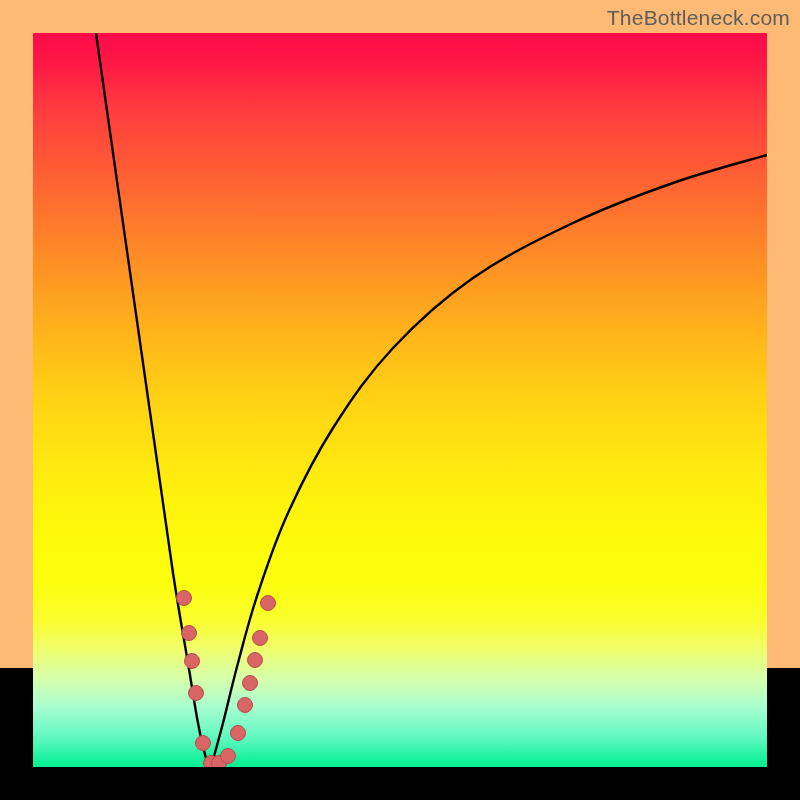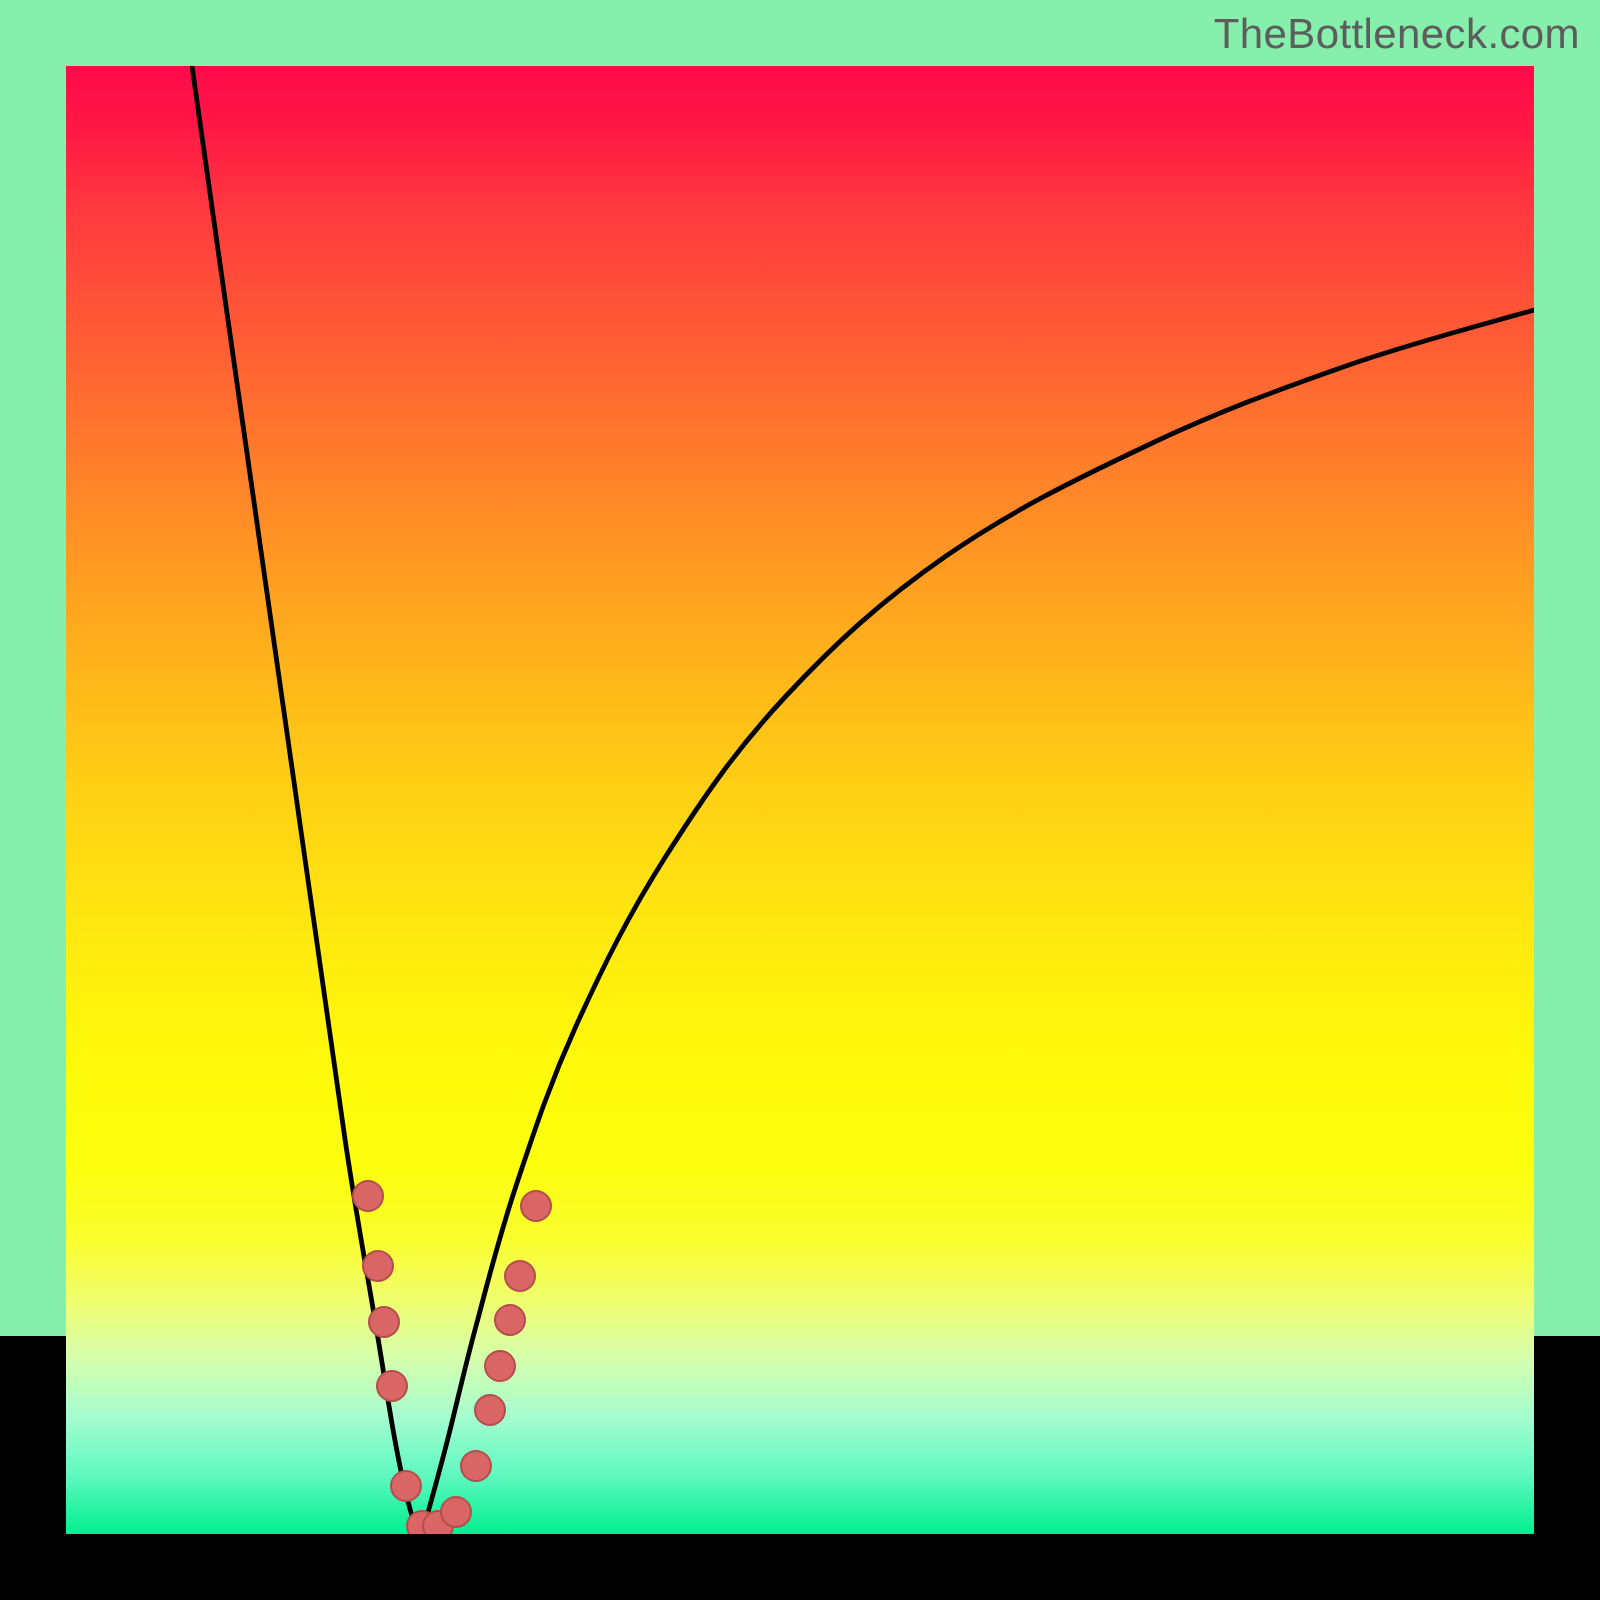--- a/index.html
+++ b/index.html
@@ -10,21 +10,21 @@
     overflow: hidden;
     background: #000;
     font-family: Arial, Helvetica, sans-serif;
   }
   .frame {
     position: absolute;
     left: 0;
     top: 0;
     width: 800px;
     height: 668px;
-    background: #86efac;
+    background: #fdba74;
   }
   .plot {
     position: absolute;
     left: 33px;
     top: 33px;
     width: 734px;
     height: 734px;
     overflow: hidden;
   }
   .gradient {

